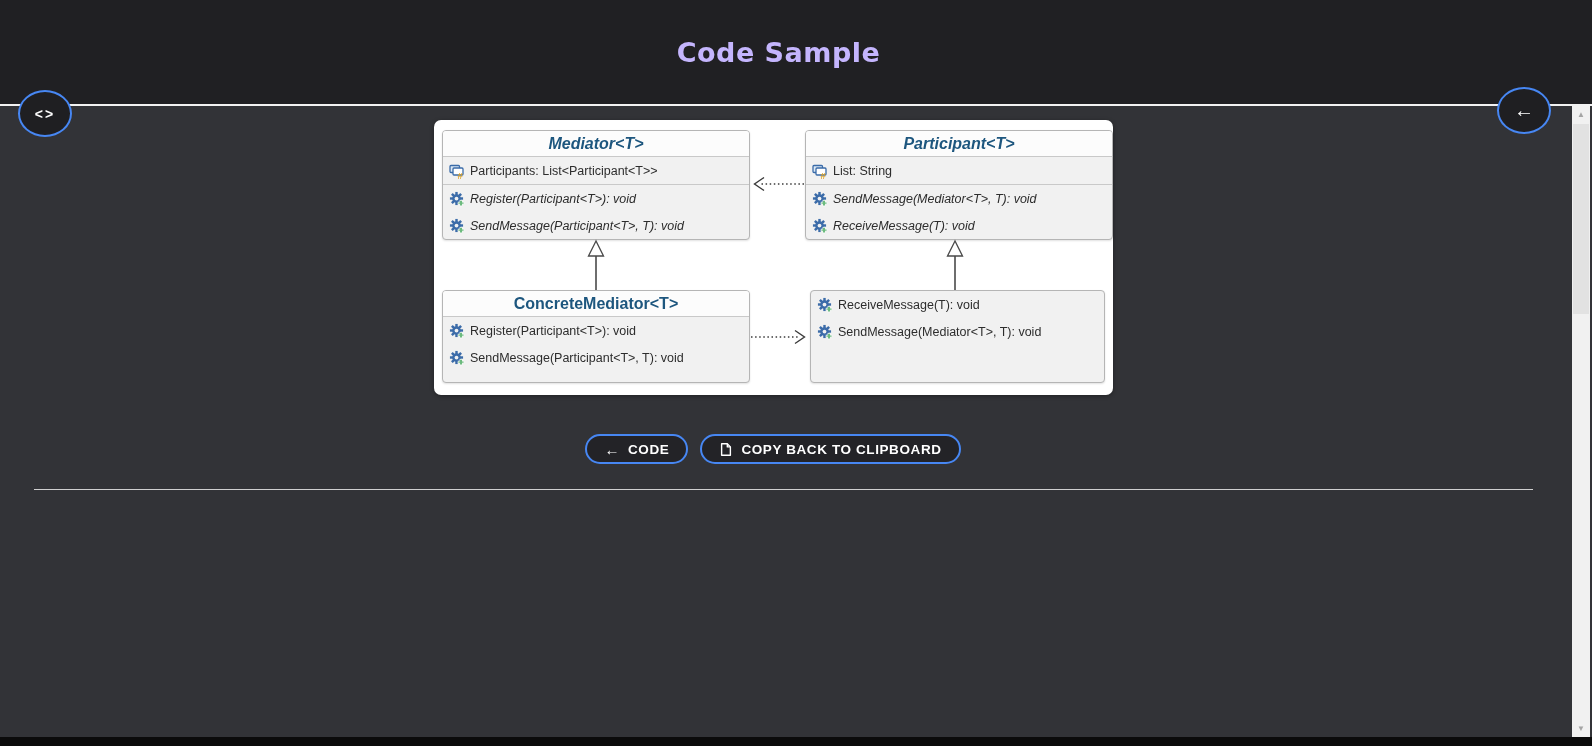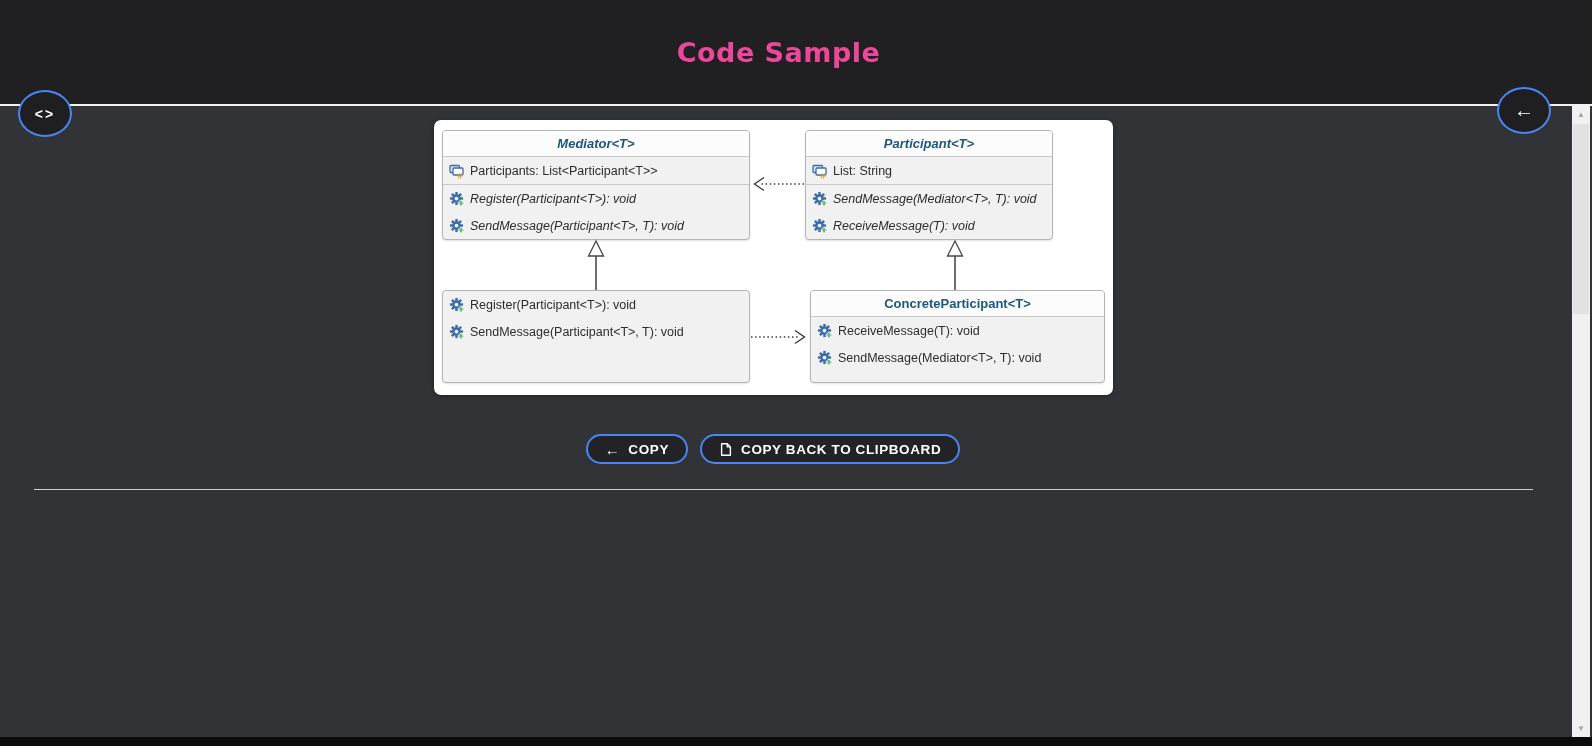--- a/index.html
+++ b/index.html
@@ -13,21 +13,21 @@
   .header {
     position:absolute; top:0; left:0; width:100%; height:106px;
     background:#202023;
     border-bottom:2px solid #f2f2f2;
     display:flex; align-items:center; justify-content:center;
     padding-right:35px;
     z-index:2;
   }
   .header-title {
     font-family:"DejaVu Sans", sans-serif;
-    font-weight:bold; font-size:27px; color:#ec4899; letter-spacing:0.5px;
+    font-weight:bold; font-size:27px; color:#c4b5fd; letter-spacing:0.5px;
   }
   
   .fab {
     position:absolute; z-index:5;
     width:54px; height:47px; border-radius:50%;
     border:2px solid #4787f3; background:#1f1f22; color:#ffffff;
     display:flex; align-items:center; justify-content:center;
     cursor:pointer;
   }
   .fab-left { left:18px; top:90px; font-size:14px; font-weight:bold; letter-spacing:2px; }
@@ -42,21 +42,21 @@
   .uml-class {
     position:absolute;
     background:#f1f1f1;
     border:1px solid #b5b5b5;
     border-radius:4px;
     overflow:hidden;
     box-shadow:0 1px 2px rgba(0,0,0,0.12);
   }
   .uml-title {
     height:26px; line-height:26px; text-align:center;
-    font-size:13px; font-weight:bold; color:#1d567e;
+    font-size:16px; font-weight:bold; color:#1d567e;
     background:#fcfcfc;
     border-bottom:1px solid #c9c9c9;
   }
   .uml-class.abstract .uml-title { font-style:italic; }
   .uml-sec.fields { border-bottom:1px solid #c9c9c9; }
   .uml-row {
     height:27px; display:flex; align-items:center; gap:5px;
     padding:0 6px; font-size:12.5px; color:#2d2d2d; white-space:nowrap;
   }
   .uml-row.it { font-style:italic; }
@@ -170,21 +170,21 @@
               <rect x="9.8" y="11.8" width="6" height="2.2"></rect>
               <rect x="11.7" y="9.9" width="2.2" height="6"></rect>
             </g>
           </svg>
         </span>
         <span>SendMessage(Participant&lt;T&gt;, T): void</span>
       </div>
     </div>
   </div>
 
-  <div class="uml-class abstract" style="left:371px; top:10px; width:248px; height:110px;">
+  <div class="uml-class abstract" style="left:371px; top:10px; width:308px; height:110px;">
     <div class="uml-title">Participant&lt;T&gt;</div>
     <div class="uml-sec fields">
       <div class="uml-row">
         <span class="ic">
           <svg viewBox="0 0 16 16" width="16" height="16">
             <rect x="1" y="2.5" width="9.5" height="7" rx="1" fill="#dce9f5" stroke="#3a6ba8" stroke-width="1.3"></rect>
             <rect x="4" y="5" width="10" height="7" rx="1" fill="#ffffff" stroke="#3a6ba8" stroke-width="1.3"></rect>
             <text x="8.6" y="16" font-size="9.5" font-weight="bold" fill="#e0a321">#</text>
           </svg>
         </span>
@@ -227,20 +227,21 @@
               <rect x="11.7" y="9.9" width="2.2" height="6"></rect>
             </g>
           </svg>
         </span>
         <span>ReceiveMessage(T): void</span>
       </div>
     </div>
   </div>
 
   <div class="uml-class" style="left:8px; top:170px; width:308px; height:93px;">
+    <div class="uml-title">ConcreteMediator&lt;T&gt;</div>
     <div class="uml-sec methods">
       <div class="uml-row">
         <span class="ic">
           <svg viewBox="0 0 16 16" width="15" height="15">
             <g fill="#3c6ca9">
               <rect x="6.7" y="1" width="2.6" height="14"></rect>
               <rect x="6.7" y="1" width="2.6" height="14" transform="rotate(45 8 8)"></rect>
               <rect x="6.7" y="1" width="2.6" height="14" transform="rotate(90 8 8)"></rect>
               <rect x="6.7" y="1" width="2.6" height="14" transform="rotate(135 8 8)"></rect>
               <circle cx="8" cy="8" r="4.6"></circle>
@@ -270,21 +271,20 @@
               <rect x="11.7" y="9.9" width="2.2" height="6"></rect>
             </g>
           </svg>
         </span>
         <span>SendMessage(Participant&lt;T&gt;, T): void</span>
       </div>
     </div>
   </div>
 
   <div class="uml-class" style="left:376px; top:170px; width:295px; height:93px;">
-    <div class="uml-title">ConcreteParticipant&lt;T&gt;</div>
     <div class="uml-sec methods">
       <div class="uml-row">
         <span class="ic">
           <svg viewBox="0 0 16 16" width="15" height="15">
             <g fill="#3c6ca9">
               <rect x="6.7" y="1" width="2.6" height="14"></rect>
               <rect x="6.7" y="1" width="2.6" height="14" transform="rotate(45 8 8)"></rect>
               <rect x="6.7" y="1" width="2.6" height="14" transform="rotate(90 8 8)"></rect>
               <rect x="6.7" y="1" width="2.6" height="14" transform="rotate(135 8 8)"></rect>
               <circle cx="8" cy="8" r="4.6"></circle>
@@ -336,21 +336,21 @@
     <g>
       <line x1="317" y1="217" x2="365" y2="217" stroke="#3b3b3b" stroke-width="1.4" stroke-dasharray="1.5 2.6"></line>
       <polyline points="361,210.5 370.5,217 361,223.5" fill="none" stroke="#3b3b3b" stroke-width="1.4"></polyline>
     </g>
   </svg>
 </div>
 
 <div class="actions">
   <button class="btn">
     <span class="btn-ic">←</span>
-    <span>COPY</span>
+    <span>CODE</span>
   </button>
   <button class="btn">
     <span class="btn-ic">
       <svg viewBox="0 0 16 16" width="14" height="15">
         <path d="M3 1.5 H9.5 L13 5 V14.5 H3 Z" fill="none" stroke="#ffffff" stroke-width="1.6" stroke-linejoin="round"></path>
         <path d="M9.5 1.5 V5 H13" fill="none" stroke="#ffffff" stroke-width="1.6" stroke-linejoin="round"></path>
       </svg>
     </span>
     <span>COPY BACK TO CLIPBOARD</span>
   </button>

